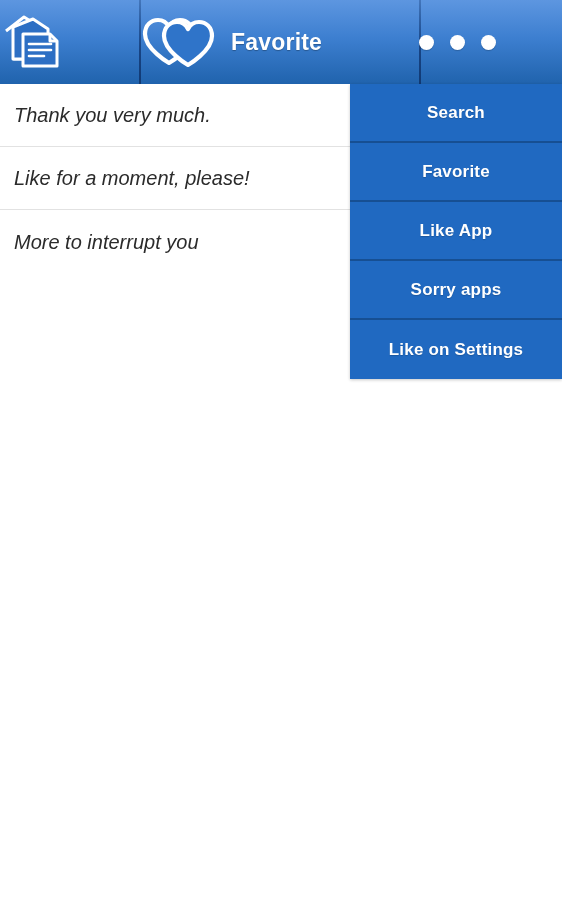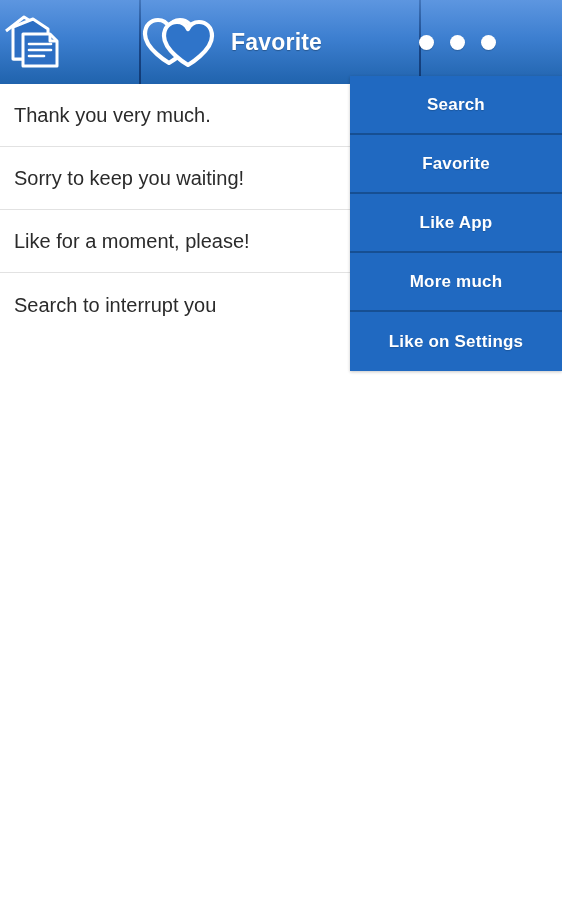--- a/index.html
+++ b/index.html
@@ -66,34 +66,35 @@
     width:350px;
     background:#ffffff;
   }
   .list-item {
     height:63px;
     display:flex;
     align-items:center;
     padding-left:14px;
     border-bottom:1px solid #e2e2e2;
     background:#ffffff;
+    font-style:italic;
   }
   .list-item:last-child { border-bottom:none; }
   .list-item-label {
     color:#2b2b2b;
     font-size:20px;
     font-weight:400;
     line-height:1.1;
     white-space:nowrap;
   }
 
   
   .menu {
     position:absolute;
-    top:76px; left:350px;
+    top:84px; left:350px;
     width:212px;
     background:#2069c1;
     box-shadow:0 1px 3px rgba(0,0,0,.22);
   }
   .menu-item {
     height:59px;
     display:flex;
     align-items:center;
     justify-content:center;
     background:#2069c1;
@@ -163,41 +164,38 @@
       <span class="dot"></span>
       <span class="dot"></span>
     </div>
   </div>
 
   <div class="list">
     <div class="list-item">
       <span class="list-item-label">Thank you very much.</span>
     </div>
     <div class="list-item">
-      <span class="list-item-label">Sorry to keep you waiting!</span>
+      <span class="list-item-label">Like for a moment, please!</span>
     </div>
     <div class="list-item">
-      <span class="list-item-label">Like for a moment, please!</span>
-    </div>
-    <div class="list-item">
-      <span class="list-item-label">Search to interrupt you</span>
+      <span class="list-item-label">More to interrupt you</span>
     </div>
   </div>
 
   <div class="menu">
     <div class="menu-item">
       <span class="menu-item-label">Search</span>
     </div>
     <div class="menu-item">
       <span class="menu-item-label">Favorite</span>
     </div>
     <div class="menu-item">
       <span class="menu-item-label">Like App</span>
     </div>
     <div class="menu-item">
-      <span class="menu-item-label">More much</span>
+      <span class="menu-item-label">Sorry apps</span>
     </div>
     <div class="menu-item">
       <span class="menu-item-label">Like on Settings</span>
     </div>
   </div>
 
 </div>
 
 </body></html>

